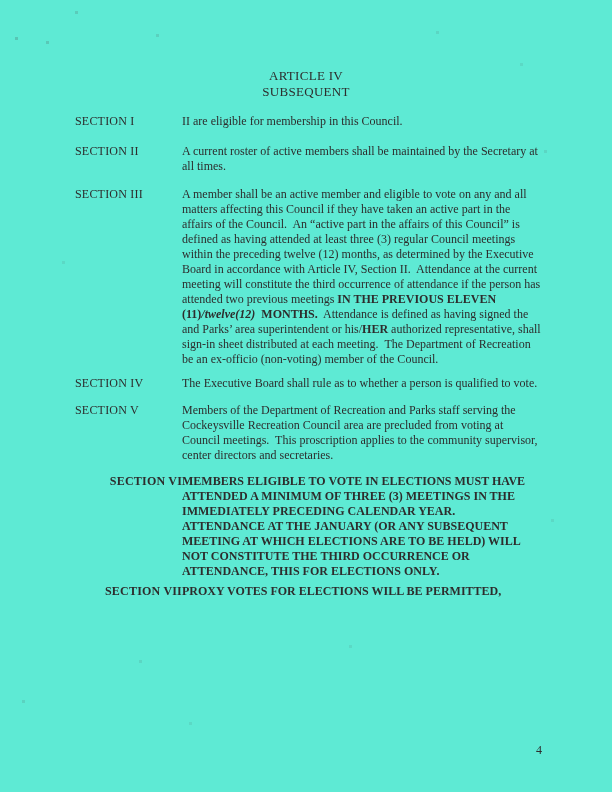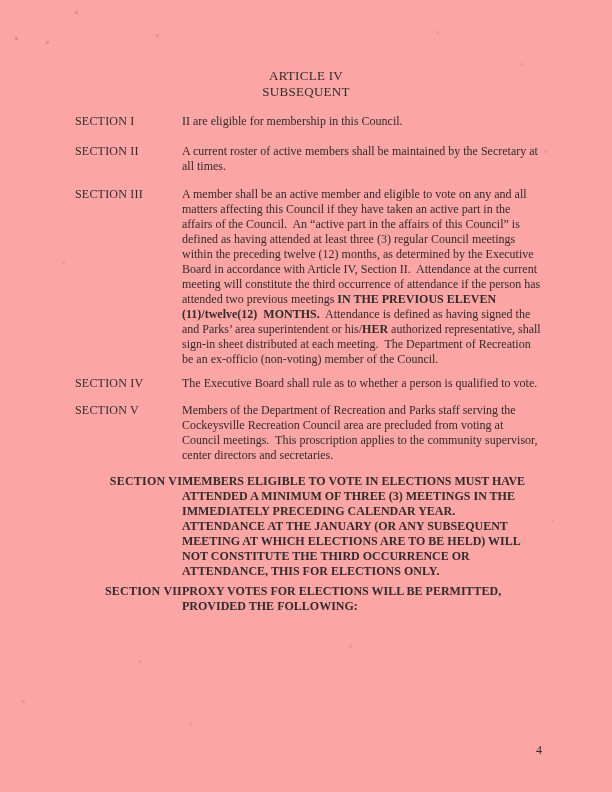--- a/index.html
+++ b/index.html
@@ -7,21 +7,21 @@
     width:612px;height:792px;
     background:#ffffff;
     font-family:"Liberation Serif", serif;
     color:#2d2d2d;
     position:relative;
     overflow:hidden;
     -webkit-font-smoothing:antialiased;
   }
   .page{
     position:absolute;inset:0;
-    background:#fca5a5;
+    background:#5eead4;
   }
   .title-block{
     margin-top:68px;
     text-align:center;
     font-size:13px;
     line-height:15.5px;
     letter-spacing:.3px;
   }
   #sections{
     margin-top:15px;
@@ -45,21 +45,21 @@
     line-height:15px;
     letter-spacing:.2px;
   }
   .body{
     width:390px;
     font-size:12px;
     line-height:15px;
   }
   .line{white-space:pre;}
   .b{font-weight:bold;text-align:right;}
-  .i{}
+  .i{font-style:italic;}
   .u{}
   .page-number{
     position:absolute;
     left:536px;top:743px;
     font-size:12px;
   }
   
   .noise{
     position:absolute;left:0;top:0;width:1px;height:1px;
     background:transparent;
@@ -146,19 +146,18 @@
           <div class="line"><span class="run b">ATTENDANCE AT THE JANUARY (OR ANY SUBSEQUENT</span></div>
           <div class="line"><span class="run b">MEETING AT WHICH ELECTIONS ARE TO BE HELD) WILL</span></div>
           <div class="line"><span class="run b">NOT CONSTITUTE THE THIRD OCCURRENCE OR</span></div>
           <div class="line"><span class="run b">ATTENDANCE, THIS FOR ELECTIONS ONLY.</span></div>
         </div>
       </div>
       <div class="section">
         <div class="label b">SECTION VII</div>
         <div class="body">
           <div class="line"><span class="run b">PROXY VOTES FOR ELECTIONS WILL BE PERMITTED,</span></div>
-          <div class="line"><span class="run b">PROVIDED THE FOLLOWING:</span></div>
         </div>
       </div>
     </div>
 
   <div class="page-number">4</div>
 </div>
 
 </body></html>

